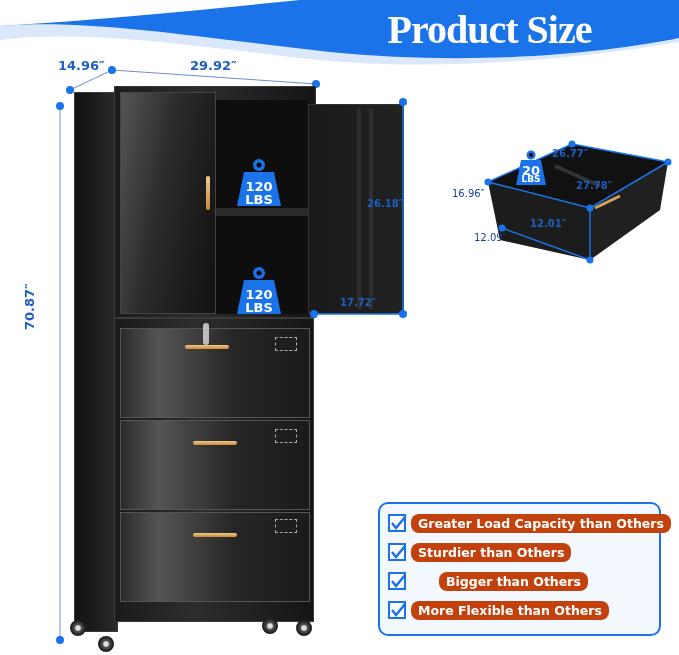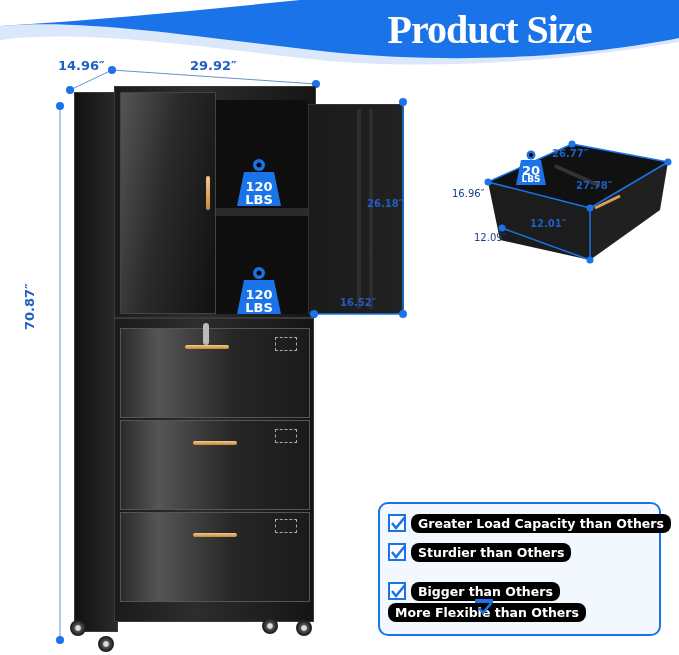--- a/index.html
+++ b/index.html
@@ -11,21 +11,21 @@
   .dim-sm{font-size:10px;}
   .dot{position:absolute;width:8px;height:8px;border-radius:50%;background:#1a73e8;}
   .cab{background:linear-gradient(90deg,#1b1b1b,#2d2d2d 40%,#151515);border:1px solid #3a3a3a;box-sizing:border-box;}
   .drawer{background:linear-gradient(90deg,#2b2b2b,#555 20%,#262626 60%,#1b1b1b);border:1px solid #555;box-sizing:border-box;}
   .handle{background:linear-gradient(180deg,#f3c98a,#c58a3a);border-radius:2px;}
   .weight{position:absolute;width:50px;height:50px;}
   .weight .txt{position:absolute;left:0;width:100%;text-align:center;color:#fff;font-weight:bold;font-size:13px;line-height:13px;top:22px;}
   .features{left:378px;top:502px;width:283px;height:134px;border:2px solid #1a73e8;border-radius:10px;background:#f3f8ff;box-sizing:border-box;}
   .feat{position:absolute;left:8px;height:22px;display:flex;align-items:center;}
   .check{width:18px;height:18px;border:2px solid #1a73e8;box-sizing:border-box;background:#fff;position:relative;margin-right:5px;}
-  .pill{background:#000000;color:#fff;font-weight:bold;font-size:12.5px;border-radius:8px;padding:2px 7px;white-space:nowrap;}
+  .pill{background:#c2410c;color:#fff;font-weight:bold;font-size:12.5px;border-radius:8px;padding:2px 7px;white-space:nowrap;}
   .wheel{position:absolute;width:16px;height:16px;border-radius:50%;background:radial-gradient(circle,#ddd 20%,#555 30%,#222 60%,#111);}
 </style>
 </head>
 <body>
 
 <svg class="abs banner" viewBox="0 0 679 90" width="679" height="90">
   <path d="M0,0 H679 V42 C560,62 420,72 300,58 C180,44 80,30 0,40 Z" fill="#dbe8fb"></path>
   <path d="M0,0 H679 V38 C600,54 470,66 330,52 C200,38 90,18 0,26 Z" fill="#1a73e8"></path>
   <path d="M0,0 H300 C200,10 100,20 0,26 Z" fill="#ffffff"></path>
 </svg>
@@ -58,21 +58,21 @@
   <div class="abs" style="left:60px;top:4px;width:4px;height:200px;background:#2e2e2e;"></div>
 </div>
 <svg class="abs" style="left:300px;top:98px;" width="110" height="225">
   <line x1="103" y1="4" x2="103" y2="216" stroke="#1a73e8" stroke-width="1.5"></line>
   <line x1="14" y1="216" x2="103" y2="216" stroke="#1a73e8" stroke-width="1.5"></line>
 </svg>
 <div class="dot" style="left:399px;top:98px;"></div>
 <div class="dot" style="left:310px;top:310px;"></div>
 <div class="dot" style="left:399px;top:310px;"></div>
 <div class="dim dim-sm" style="left:367px;top:198px;">26.18″</div>
-<div class="dim dim-sm" style="left:340px;top:297px;">16.52″</div>
+<div class="dim dim-sm" style="left:340px;top:297px;">17.72″</div>
 
 <div class="weight" style="left:234px;top:158px;">
   <svg width="50" height="50">
       <circle cx="25" cy="7" r="6" fill="#1a73e8"></circle>
       <circle cx="25" cy="7" r="2.5" fill="#000"></circle>
       <path d="M10,14 H40 L47,48 H3 Z" fill="#1a73e8"></path>
     </svg>
   <div class="txt">120</div>
   <div class="txt" style="top:35px;">LBS</div>
 </div>
@@ -150,29 +150,29 @@
     <span class="pill">Greater Load Capacity than Others</span>
   </div>
   <div class="feat" style="top:37px;">
     <div class="check">
         <svg width="14" height="14" style="position:absolute;left:1px;top:0;">
           <path d="M1,7 L5,12 L14,1" stroke="#1a73e8" stroke-width="2.5" fill="none"></path>
         </svg>
       </div>
     <span class="pill">Sturdier than Others</span>
   </div>
-  <div class="feat" style="top:76px;">
+  <div class="feat" style="top:66px;gap:28px;">
     <div class="check">
         <svg width="14" height="14" style="position:absolute;left:1px;top:0;">
           <path d="M1,7 L5,12 L14,1" stroke="#1a73e8" stroke-width="2.5" fill="none"></path>
         </svg>
       </div>
     <span class="pill">Bigger than Others</span>
   </div>
-  <div class="feat" style="top:95px;flex-direction:column;">
+  <div class="feat" style="top:95px;">
     <div class="check">
         <svg width="14" height="14" style="position:absolute;left:1px;top:0;">
           <path d="M1,7 L5,12 L14,1" stroke="#1a73e8" stroke-width="2.5" fill="none"></path>
         </svg>
       </div>
     <span class="pill">More Flexible than Others</span>
   </div>
 </div>
 
 </body></html>

